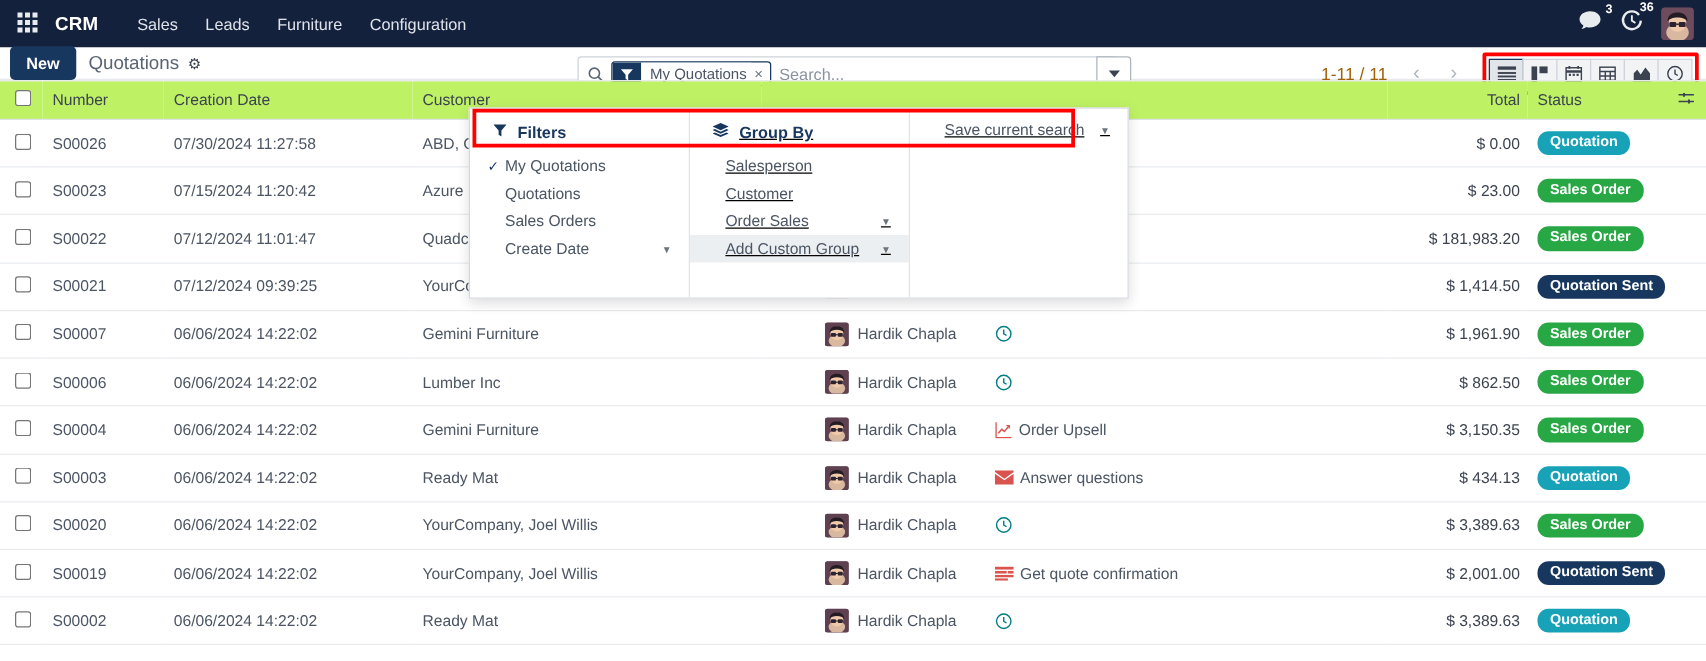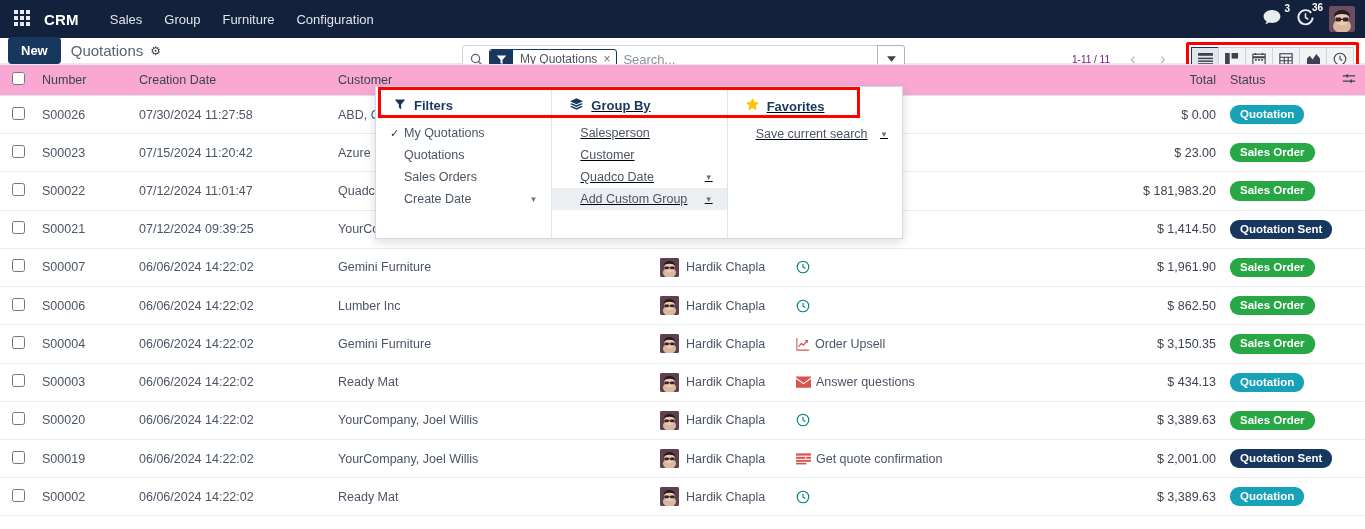--- a/index.html
+++ b/index.html
@@ -118,21 +118,21 @@
     border: 1px solid #adb5bd; border-radius: 0 3px 3px 0;
     background: #fff; display: flex; align-items: center;
     justify-content: center; font-size: 9px; color: #3c4350; cursor: pointer;
   }
 
   
   .cp-right {
     position: absolute; right: 6px; top: 0; height: 42px;
     display: flex; align-items: center; gap: 4px;
   }
-  .pager-text { font-size: 10px; color: #701a75; margin-right: 6px; margin-left: 19px; }
+  .pager-text { font-size: 14px; color: #a16207; margin-right: 6px; margin-left: 19px; }
   .pager-btn {
     width: 26px; height: 26px; border: none; background: transparent;
     color: #b0b6bf; font-size: 16px; cursor: pointer;
     display: flex; align-items: center; justify-content: center;
   }
   .view-switcher {
     display: flex; margin-left: 6px;
     border: 3px solid #ff0000; border-radius: 2px; padding: 2px;
   }
   .vbtn {
@@ -175,21 +175,21 @@
   .red-box-menu {
     position: absolute; left: 378px; top: 87px;
     width: 482px; height: 31px;
     border: 3px solid #ff0000; z-index: 50; pointer-events: none;
   }
 
   
   .list-wrap { position: relative; }
   table { width: 100%; border-collapse: collapse; table-layout: fixed; }
   thead th {
-    background: #f9a8d4;
+    background: #bef264;
     border-bottom: 1px solid #dee2e6;
     border-top: 1px solid #e7e9ed;
     font-size: 12.5px; font-weight: normal; color: #3c4350;
     text-align: left; padding: 7px 8px; height: 29px;
     white-space: nowrap;
   }
   tbody td {
     border-bottom: 1px solid #e9ecef;
     font-size: 12.5px; color: #4b5563;
     padding: 9px 8px; height: 33px;
@@ -236,21 +236,21 @@
       <i></i>
       <i></i>
       <i></i>
       <i></i>
       <i></i>
       <i></i>
       <i></i>
   </div>
   <div class="brand">CRM</div>
   <div class="nav-item">Sales</div>
-  <div class="nav-item">Group</div>
+  <div class="nav-item">Leads</div>
   <div class="nav-item">Furniture</div>
   <div class="nav-item">Configuration</div>
 
   <div class="nav-right">
     <div class="nav-badge-wrap">
       <span>
         <svg width="19" height="17" viewBox="0 0 19 17" fill="#e9ecef">
           <path d="M9 1C4.3 1 .6 3.9.6 7.4c0 2 1.2 3.8 3.1 5-.2.9-.8 2-1.6 2.8 1.5-.2 3-1 3.9-1.7.9.3 2 .4 3 .4 4.7 0 8.4-2.9 8.4-6.5S13.7 1 9 1z"></path>
         </svg>
       </span>
@@ -830,38 +830,30 @@
       </span>
       <span>Group By</span>
     </div>
     <div class="dd-item">
       <span>Salesperson</span>
     </div>
     <div class="dd-item">
       <span>Customer</span>
     </div>
     <div class="dd-item">
-      <span>Quadco Date</span>
+      <span>Order Sales</span>
       <span class="caret">▼</span>
     </div>
     <div class="dd-item hovered">
       <span>Add Custom Group</span>
       <span class="caret">▼</span>
     </div>
   </div>
 
   <div class="dd-col">
-    <div class="dd-head fav">
-      <span>
-        <svg width="13" height="13" viewBox="0 0 16 16" fill="#ffc400">
-          <path d="M8 0l2.4 5 5.6.7-4.1 3.8 1.1 5.5L8 12.3 3 15l1.1-5.5L0 5.7 5.6 5z"></path>
-        </svg>
-      </span>
-      <span>Favorites</span>
-    </div>
     <div class="dd-item">
       <span>Save current search</span>
       <span class="caret">▼</span>
     </div>
   </div>
 </div>
 
 <div class="red-box-menu"></div>
 
 </body></html>

